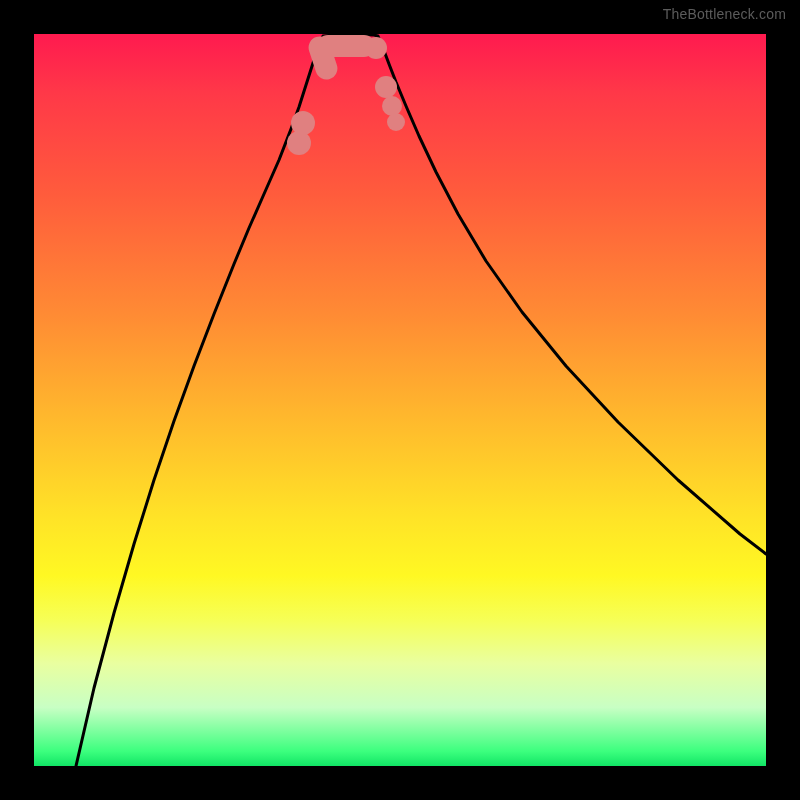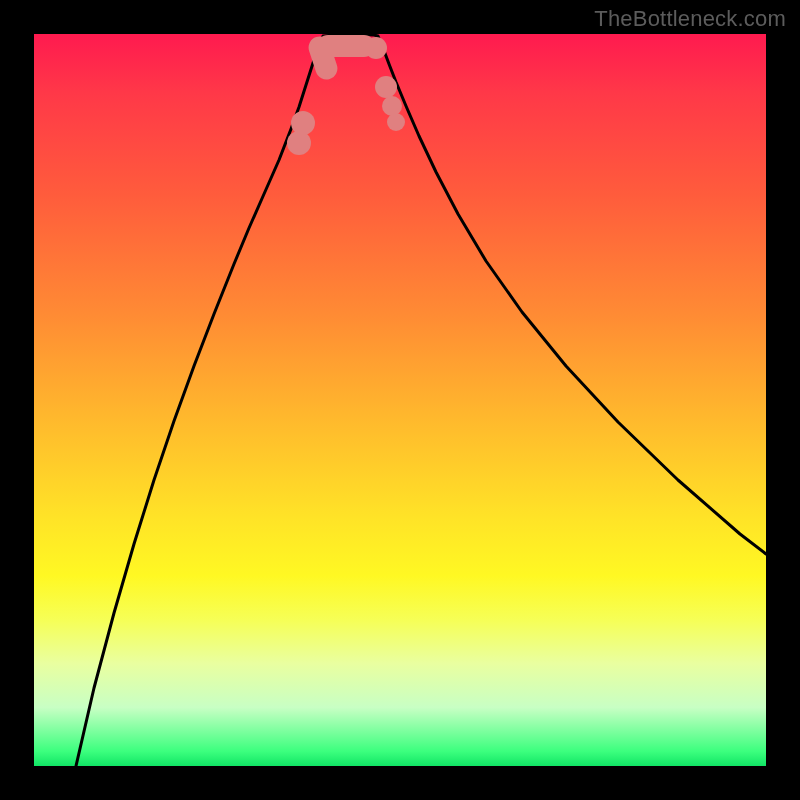--- a/index.html
+++ b/index.html
@@ -46,21 +46,21 @@
     left: 0;
     top: 0;
     width: 732px;
     height: 732px;
   }
   .watermark {
     position: absolute;
     top: 6px;
     right: 14px;
     color: #5c5c5c;
-    font-size: 22px;
+    font-size: 14px;
     letter-spacing: 0.2px;
     font-weight: 500;
     user-select: none;
   }
 </style>
 </head>
 <body>
 
 <div class="frame">
   <div class="plot">

